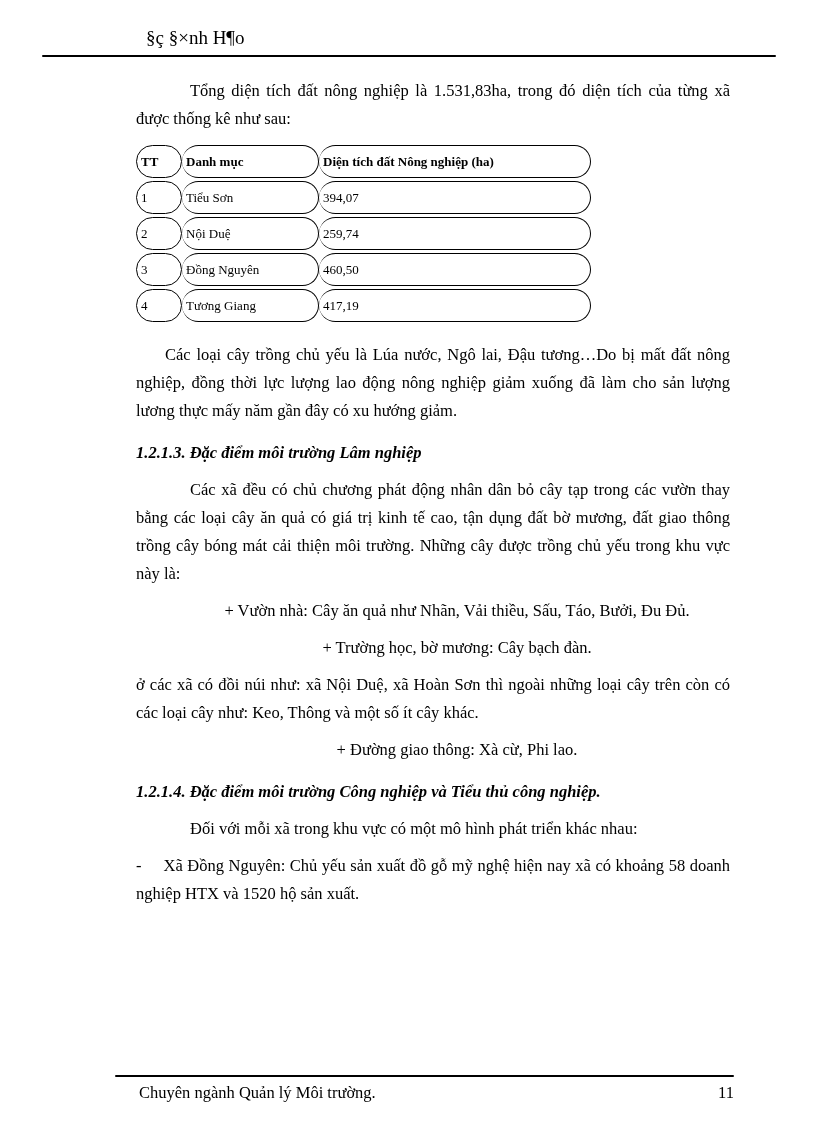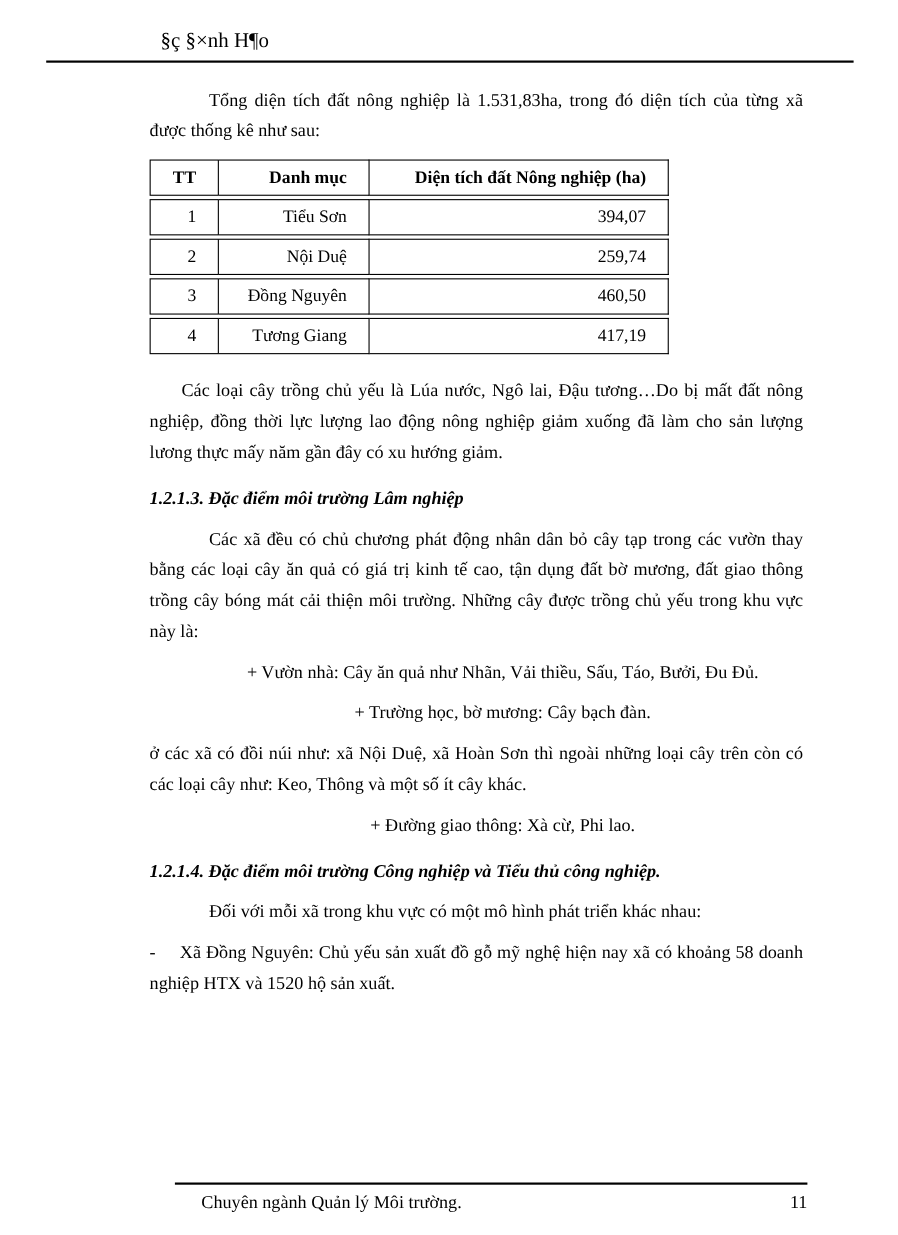--- a/index.html
+++ b/index.html
@@ -1,15 +1,15 @@
 <!DOCTYPE html>
 <html><head>
 <meta charset="utf-8">
 <style>
-  * { box-sizing: border-box; }
+  * { box-sizing: border-box; border-radius: 25px; }
   html, body { margin: 0; padding: 0; background: #ffffff; }
   .page {
     width: 816px; height: 1123px; margin: 0 auto; background: #ffffff;
     color: #000; font-family: "Liberation Serif", "DejaVu Serif", serif;
     font-size: 16.5px; display: flex; flex-direction: column; overflow: hidden;
   }
   
   .header-text {
     display: flex; justify-content: space-between;
     margin: 26px 84px 0 146px; font-size: 19px; line-height: 24px;
@@ -18,31 +18,31 @@
   
   .content { flex: 1 1 auto; margin: 20px 86px 0 136px; text-align: justify; line-height: 28px; }
   p.para { margin: 0 0 9px 0; }
   .indent-lg { text-indent: 54px; }
   .indent-sm { text-indent: 29px; }
   .caption { font-weight: bold; text-align: left; margin: 14px 0 8px 0; }
   .heading { font-weight: bold; font-style: italic; text-align: left; margin: 14px 0 9px 0; }
   
   table.data-table { border-collapse: separate; border-spacing: 0 3px; margin: 2px 0 8px 0; }
   .data-table th, .data-table td {
-    border: 1.6px solid #000; text-align: right; vertical-align: middle;
-    padding: 3px 20px; line-height: 25px; font-size: 16px;
+    border: 1.6px solid #000; text-align: left; vertical-align: middle;
+    padding: 3px 4px; line-height: 25px; font-size: 13px;
   }
   .data-table th + th, .data-table td + td { border-left: none; }
   .data-table th { font-weight: bold; }
   
   .plus-item { margin: 0 0 6px 0; padding-left: 48px; text-align: center; }
   .dash-item { margin: 0 0 10px 0; }
   .dash-gap { display: inline-block; width: 22px; }
   
-  .footer-area { margin-top: auto; flex: 0 0 auto; padding-left: 44px; }
+  .footer-area { margin-top: auto; flex: 0 0 auto; }
   .footer-rule { border-top: 2px solid #000; margin: 0 82px 0 115px; height: 0; }
   .footer-text { display: flex; align-items: baseline; margin: 6px 82px 0 115px; padding-bottom: 20px; }
   .footer-left { flex: 1 1 0; text-align: left; padding-left: 24px; }
   .footer-center { flex: 0 0 auto; }
   .footer-right { flex: 1 1 0; text-align: right; }
 </style>
 </head>
 <body>
 
 <div class="page">

